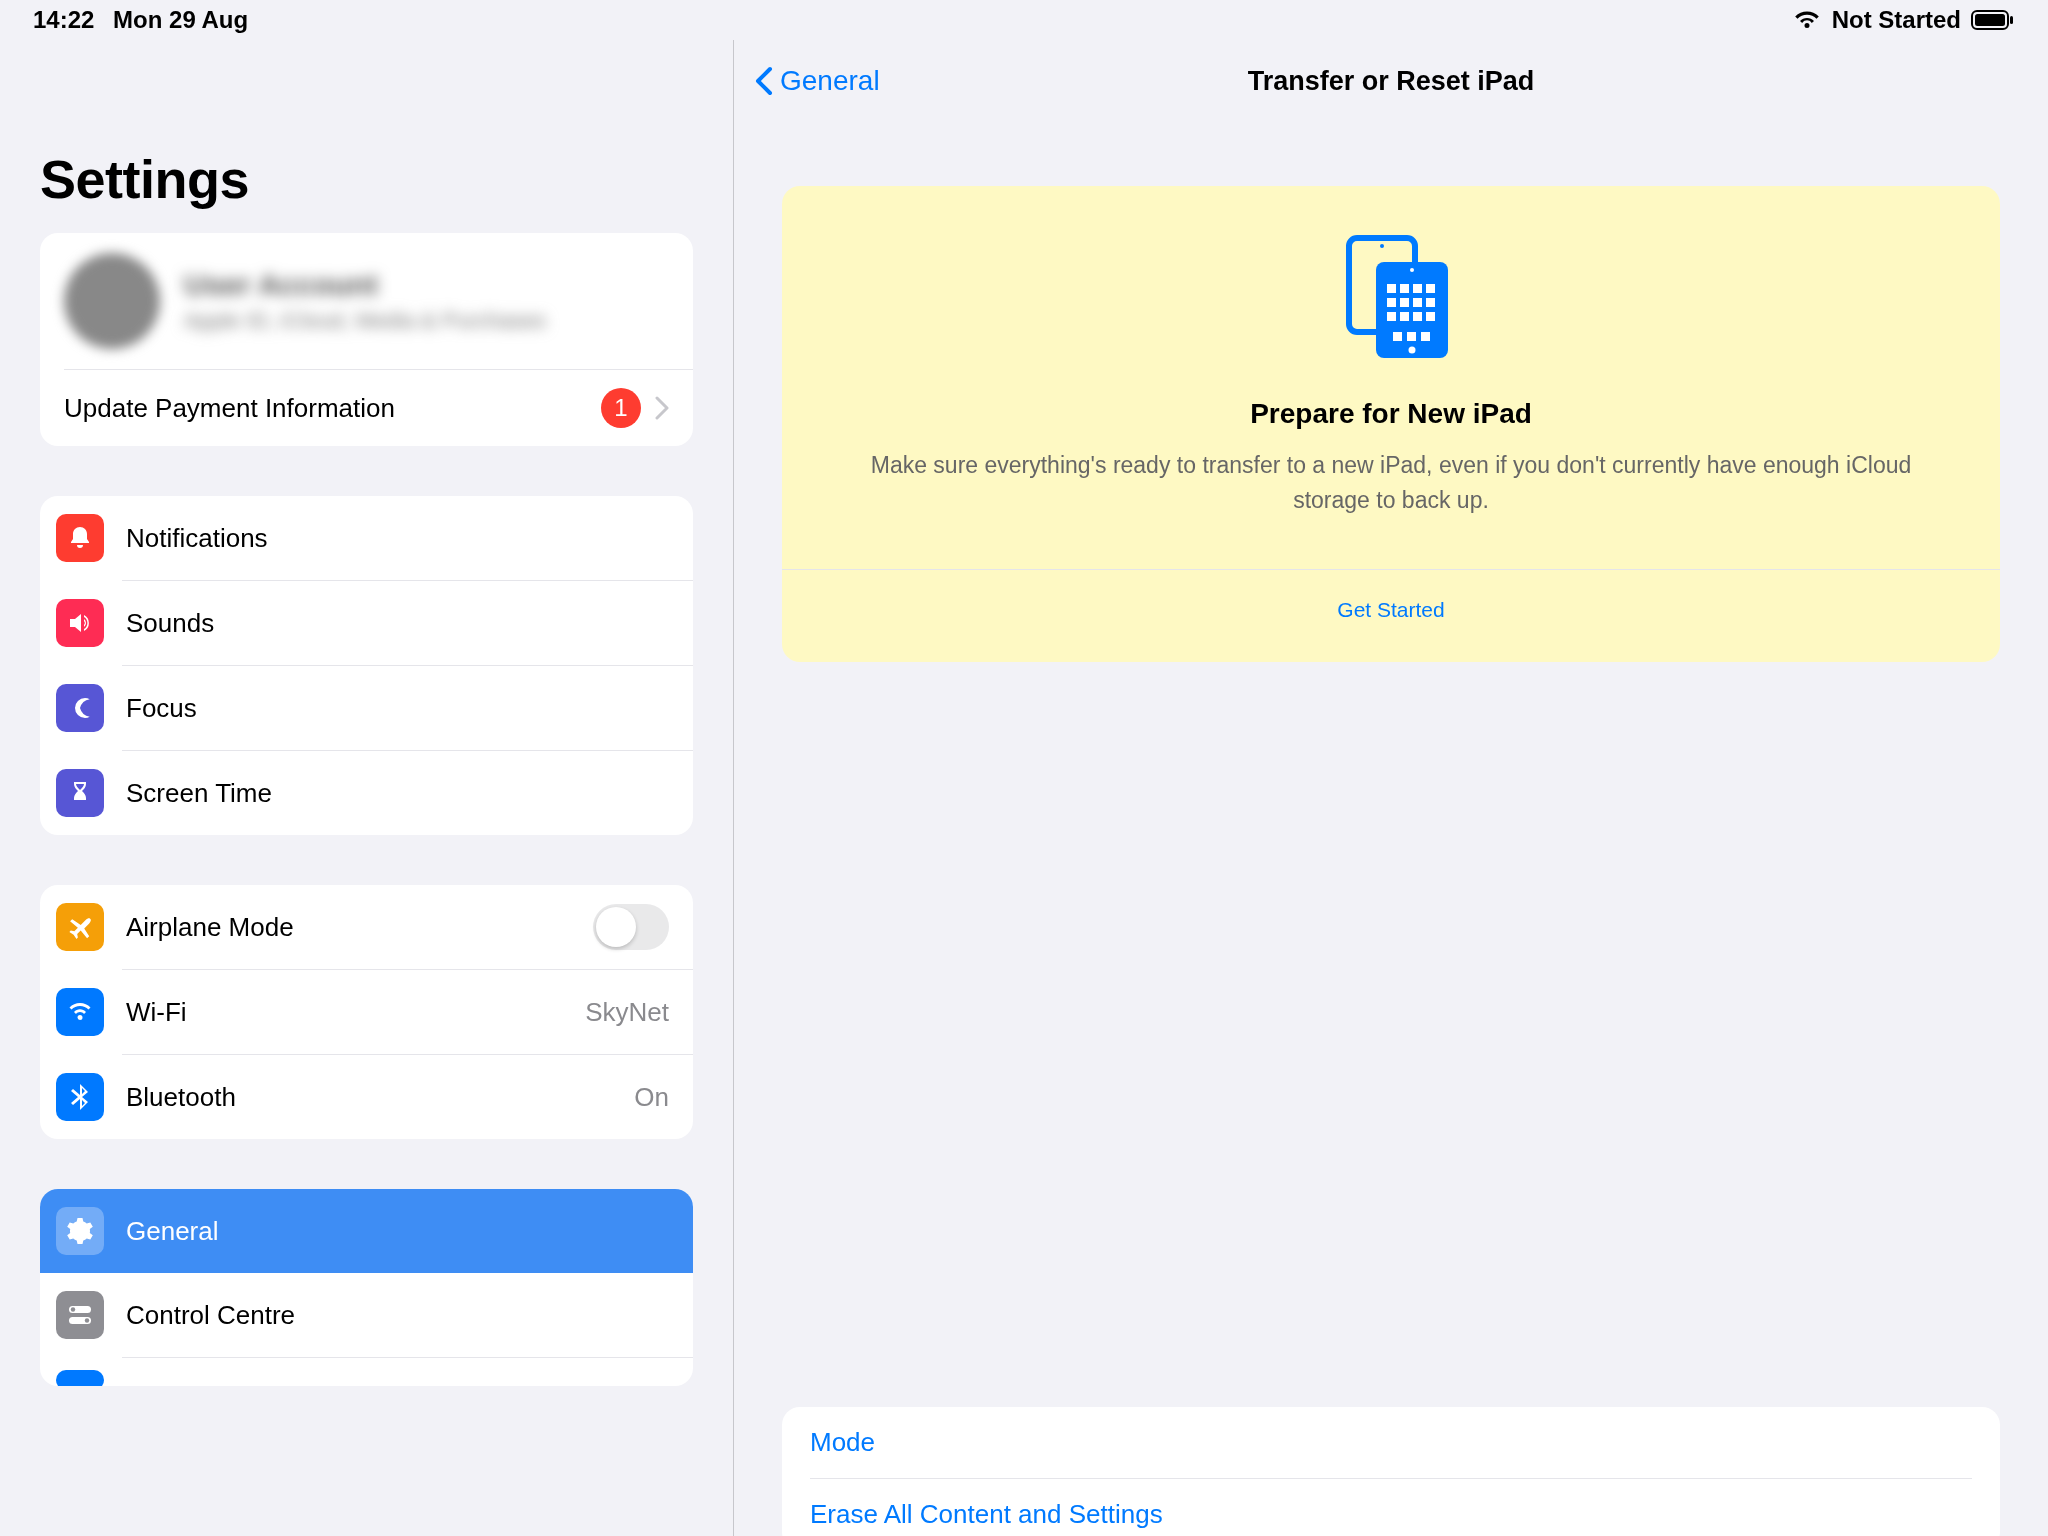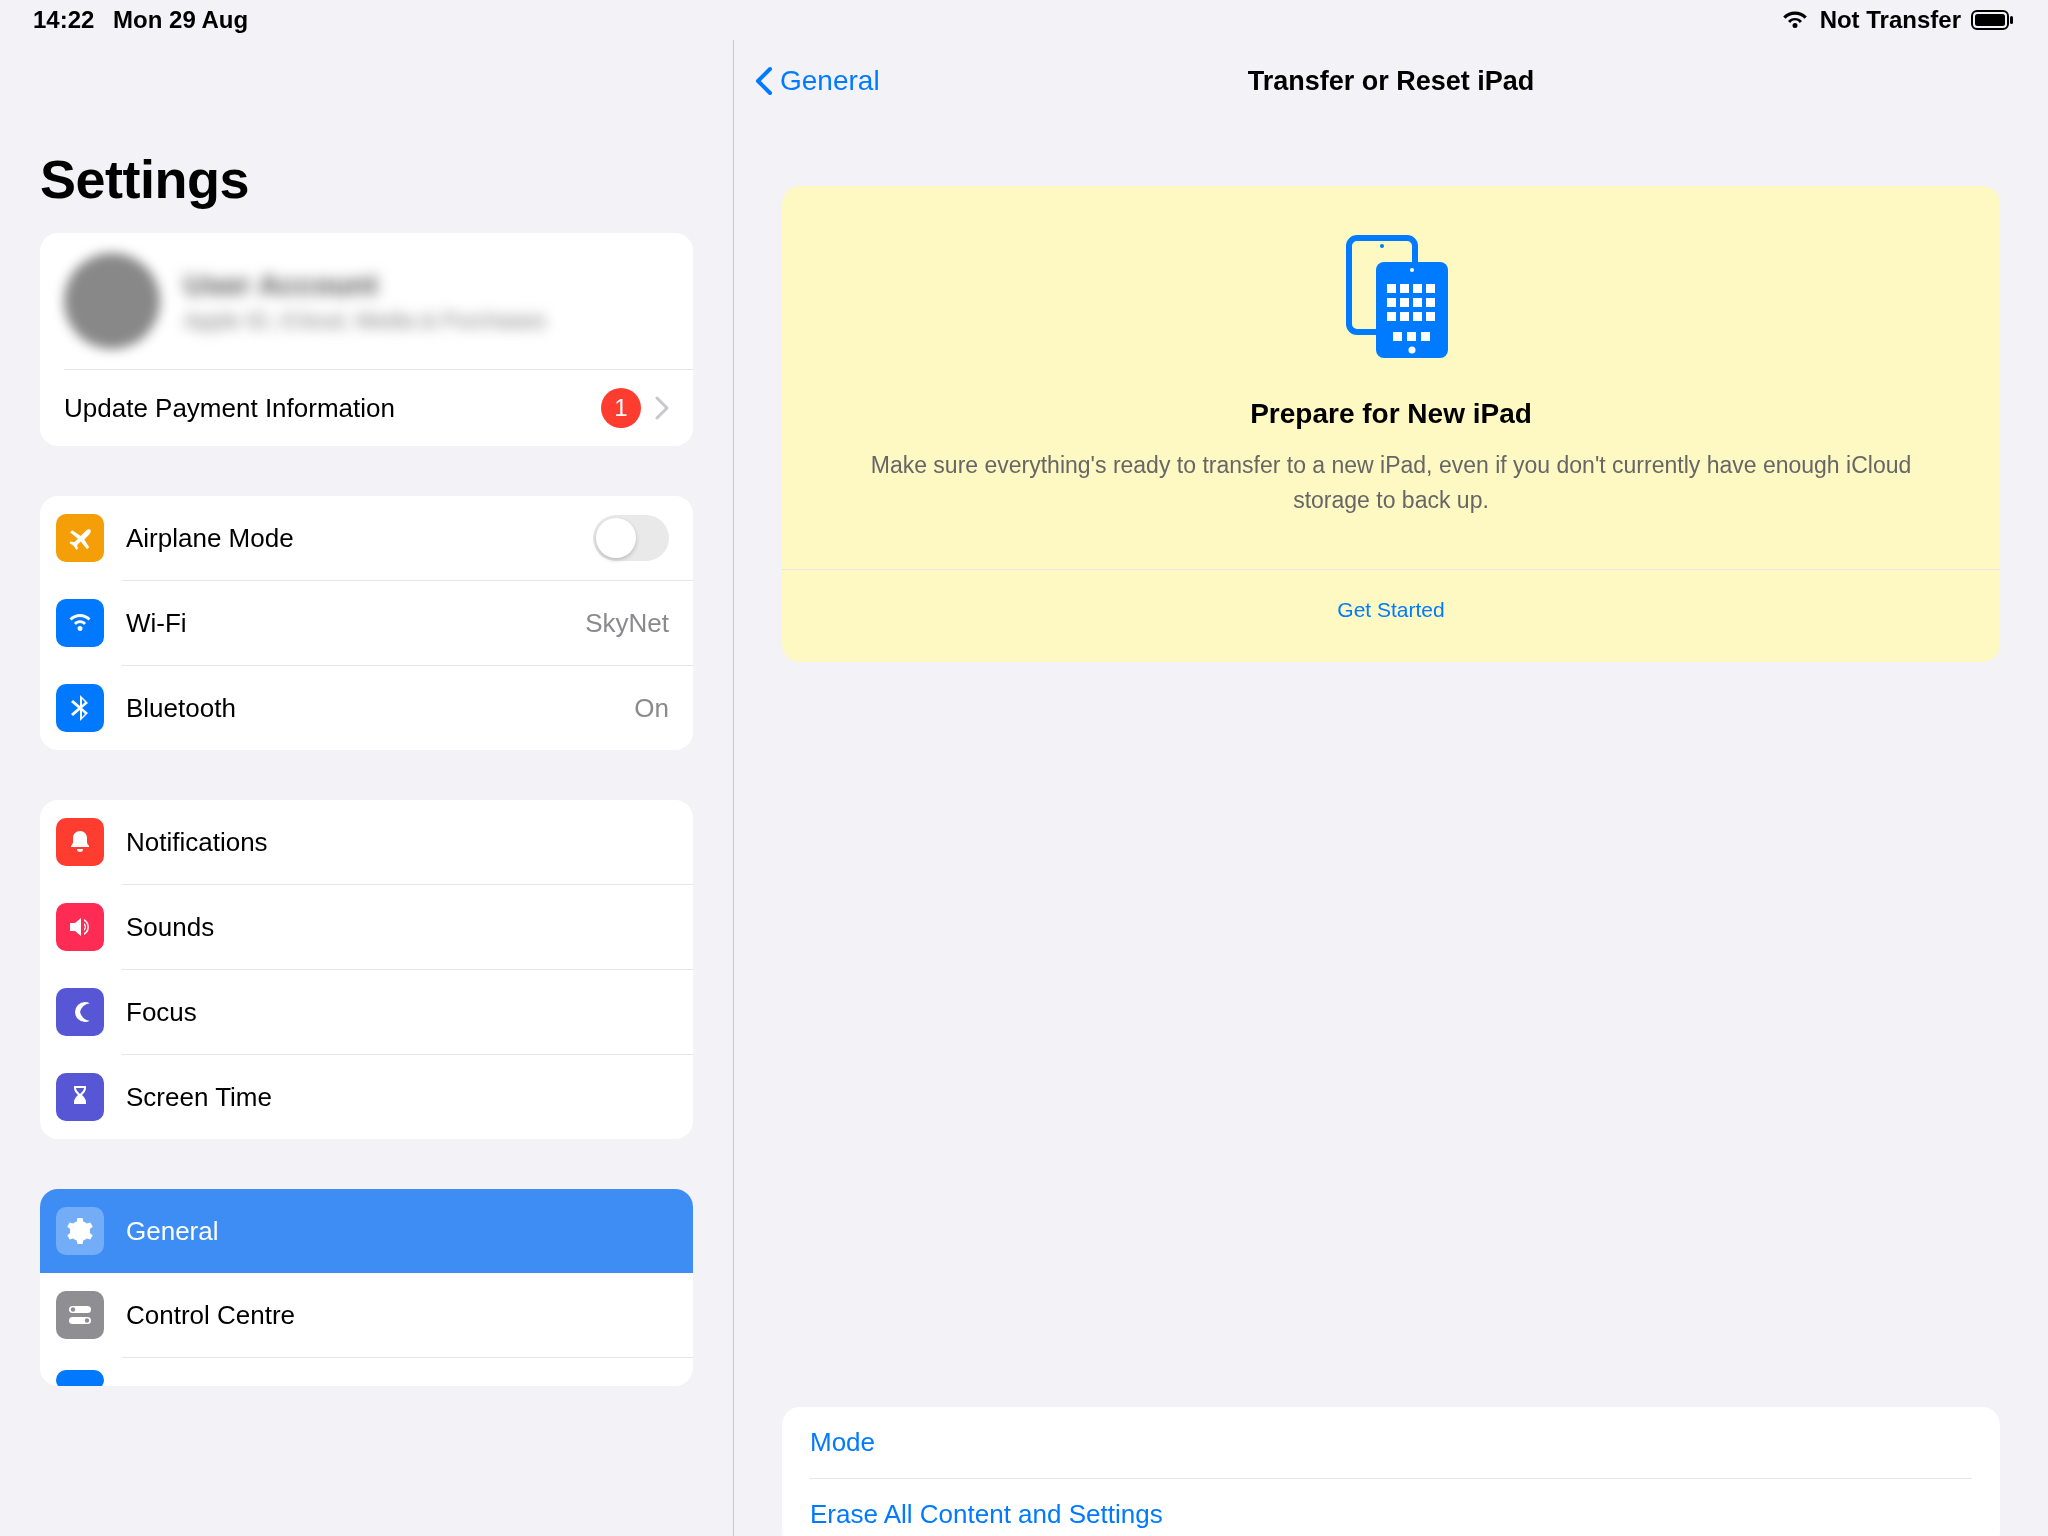--- a/index.html
+++ b/index.html
@@ -59,21 +59,21 @@
   <div class="left">
     <span>14:22</span>
     <span>Mon 29 Aug</span>
   </div>
   <div class="right">
     <span class="wifi">
       <svg width="30" height="22" viewBox="0 0 30 22">
           <path d="M15 19a2.5 2.5 0 100-5 2.5 2.5 0 000 5zM8 12c1.8-1.9 4.3-3 7-3s5.2 1.1 7 3l-2.2 2.1C18.5 12 16.8 11.3 15 11.3S11.5 12 10.2 14.1L8 12zM3.2 7.5C6.4 4.3 10.5 2.5 15 2.5s8.6 1.8 11.8 5l-2.3 2.2C22 7.2 18.7 5.8 15 5.8S8 7.2 5.5 9.7L3.2 7.5z" fill="black"></path>
         </svg>
     </span>
-    <span>Not Transfer</span>
+    <span>Not Started</span>
     <span class="battery">
       <svg width="44" height="22" viewBox="0 0 44 22">
           <rect x="1" y="2" width="36" height="18" rx="5" fill="none" stroke="black" stroke-width="2"></rect>
           <rect x="4" y="5" width="30" height="12" rx="2.5" fill="black"></rect>
           <rect x="39" y="7" width="3" height="8" rx="1.5" fill="black"></rect>
         </svg>
     </span>
   </div>
 </div>
 
@@ -96,20 +96,58 @@
         <span class="chevron">
           <svg width="14" height="24" viewBox="0 0 14 24">
               <path d="M2 2l10 10L2 22" stroke="#c7c7cc" stroke-width="3" fill="none" stroke-linecap="round" stroke-linejoin="round"></path>
             </svg>
         </span>
       </div>
     </div>
 
     <div class="group">
       <div class="row tight">
+        <div class="icon-box red">
+          <svg width="28" height="28" viewBox="0 0 28 28">
+              <path d="M14 3c-4 0-7 3-7 7v5l-2 3v1h18v-1l-2-3v-5c0-4-3-7-7-7zm-3 18a3 3 0 006 0h-6z" fill="white"></path>
+            </svg>
+        </div>
+        <span class="label">Notifications</span>
+      </div>
+      <div class="divider"></div>
+      <div class="row tight">
+        <div class="icon-box pink">
+          <svg width="28" height="28" viewBox="0 0 28 28">
+              <path d="M4 10v8h5l6 5V5l-6 5H4zm14 0a5 5 0 010 8v-2a3 3 0 000-4v-2zm0-4a9 9 0 010 16v-2a7 7 0 000-12V6z" fill="white"></path>
+            </svg>
+        </div>
+        <span class="label">Sounds</span>
+      </div>
+      <div class="divider"></div>
+      <div class="row tight">
+        <div class="icon-box indigo">
+          <svg width="28" height="28" viewBox="0 0 28 28">
+              <path d="M19 4a10 10 0 100 20c1.7 0 3.3-.4 4.7-1.2A12 12 0 0114 14 12 12 0 0123.7 5.2 10 10 0 0019 4z" fill="white"></path>
+            </svg>
+        </div>
+        <span class="label">Focus</span>
+      </div>
+      <div class="divider"></div>
+      <div class="row tight">
+        <div class="icon-box indigo">
+          <svg width="28" height="28" viewBox="0 0 28 28">
+              <path d="M8 3h12v2c0 3-2 5-4 7 2 2 4 4 4 7v2H8v-2c0-3 2-5 4-7-2-2-4-4-4-7V3zm2 2c0 2 2 4 4 6 2-2 4-4 4-6H10z" fill="white"></path>
+            </svg>
+        </div>
+        <span class="label">Screen Time</span>
+      </div>
+    </div>
+
+    <div class="group">
+      <div class="row tight">
         <div class="icon-box orange">
           <svg width="30" height="30" viewBox="0 0 30 30">
               <path d="M28 15l-9-2V6c0-2-1-4-2-4h-1c-1 0-2 2-2 4v7l-10 2v3l10-1v5l-3 2v2l5-1 5 1v-2l-3-2v-5l10 1v-3z" fill="white" transform="rotate(45 15 15)"></path>
             </svg>
         </div>
         <span class="label">Airplane Mode</span>
         <div class="toggle"></div>
       </div>
       <div class="divider"></div>
       <div class="row tight">
@@ -123,58 +161,20 @@
       </div>
       <div class="divider"></div>
       <div class="row tight">
         <div class="icon-box blue">
           <svg width="30" height="30" viewBox="0 0 30 30">
               <path d="M15 2v11L8 7l-2 2 7 6-7 6 2 2 7-6v11l8-8-6-5 6-5-8-8zm2 4l3 3-3 3V6zm0 12l3 3-3 3v-6z" fill="white"></path>
             </svg>
         </div>
         <span class="label">Bluetooth</span>
         <span class="value">On</span>
-      </div>
-    </div>
-
-    <div class="group">
-      <div class="row tight">
-        <div class="icon-box red">
-          <svg width="28" height="28" viewBox="0 0 28 28">
-              <path d="M14 3c-4 0-7 3-7 7v5l-2 3v1h18v-1l-2-3v-5c0-4-3-7-7-7zm-3 18a3 3 0 006 0h-6z" fill="white"></path>
-            </svg>
-        </div>
-        <span class="label">Notifications</span>
-      </div>
-      <div class="divider"></div>
-      <div class="row tight">
-        <div class="icon-box pink">
-          <svg width="28" height="28" viewBox="0 0 28 28">
-              <path d="M4 10v8h5l6 5V5l-6 5H4zm14 0a5 5 0 010 8v-2a3 3 0 000-4v-2zm0-4a9 9 0 010 16v-2a7 7 0 000-12V6z" fill="white"></path>
-            </svg>
-        </div>
-        <span class="label">Sounds</span>
-      </div>
-      <div class="divider"></div>
-      <div class="row tight">
-        <div class="icon-box indigo">
-          <svg width="28" height="28" viewBox="0 0 28 28">
-              <path d="M19 4a10 10 0 100 20c1.7 0 3.3-.4 4.7-1.2A12 12 0 0114 14 12 12 0 0123.7 5.2 10 10 0 0019 4z" fill="white"></path>
-            </svg>
-        </div>
-        <span class="label">Focus</span>
-      </div>
-      <div class="divider"></div>
-      <div class="row tight">
-        <div class="icon-box indigo">
-          <svg width="28" height="28" viewBox="0 0 28 28">
-              <path d="M8 3h12v2c0 3-2 5-4 7 2 2 4 4 4 7v2H8v-2c0-3 2-5 4-7-2-2-4-4-4-7V3zm2 2c0 2 2 4 4 6 2-2 4-4 4-6H10z" fill="white"></path>
-            </svg>
-        </div>
-        <span class="label">Screen Time</span>
       </div>
     </div>
 
     <div class="group">
       <div class="row tight selected">
         <div class="icon-box grey sel-grey">
           <svg width="30" height="30" viewBox="0 0 30 30">
               <path d="M15 10a5 5 0 100 10 5 5 0 000-10zm10 5c0-.7-.1-1.3-.2-2l3-2.3-2.5-4.3-3.6 1.2a10 10 0 00-3.4-2L17.5 2h-5l-.8 3.6a10 10 0 00-3.4 2L4.7 6.4 2.2 10.7l3 2.3c-.1.7-.2 1.3-.2 2s.1 1.3.2 2l-3 2.3 2.5 4.3 3.6-1.2a10 10 0 003.4 2l.8 3.6h5l.8-3.6a10 10 0 003.4-2l3.6 1.2 2.5-4.3-3-2.3c.1-.7.2-1.3.2-2z" fill="white"></path>
             </svg>
         </div>

